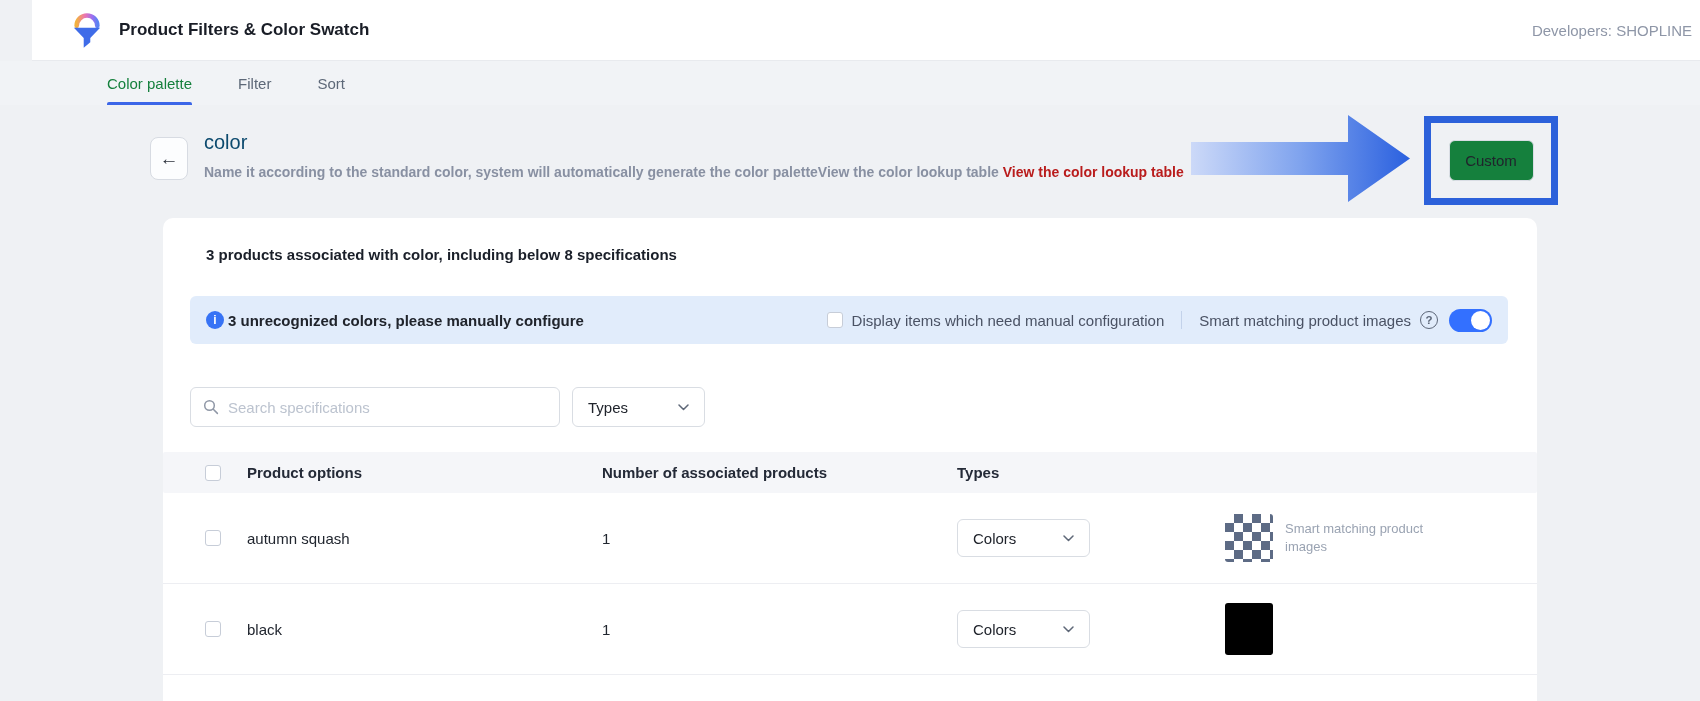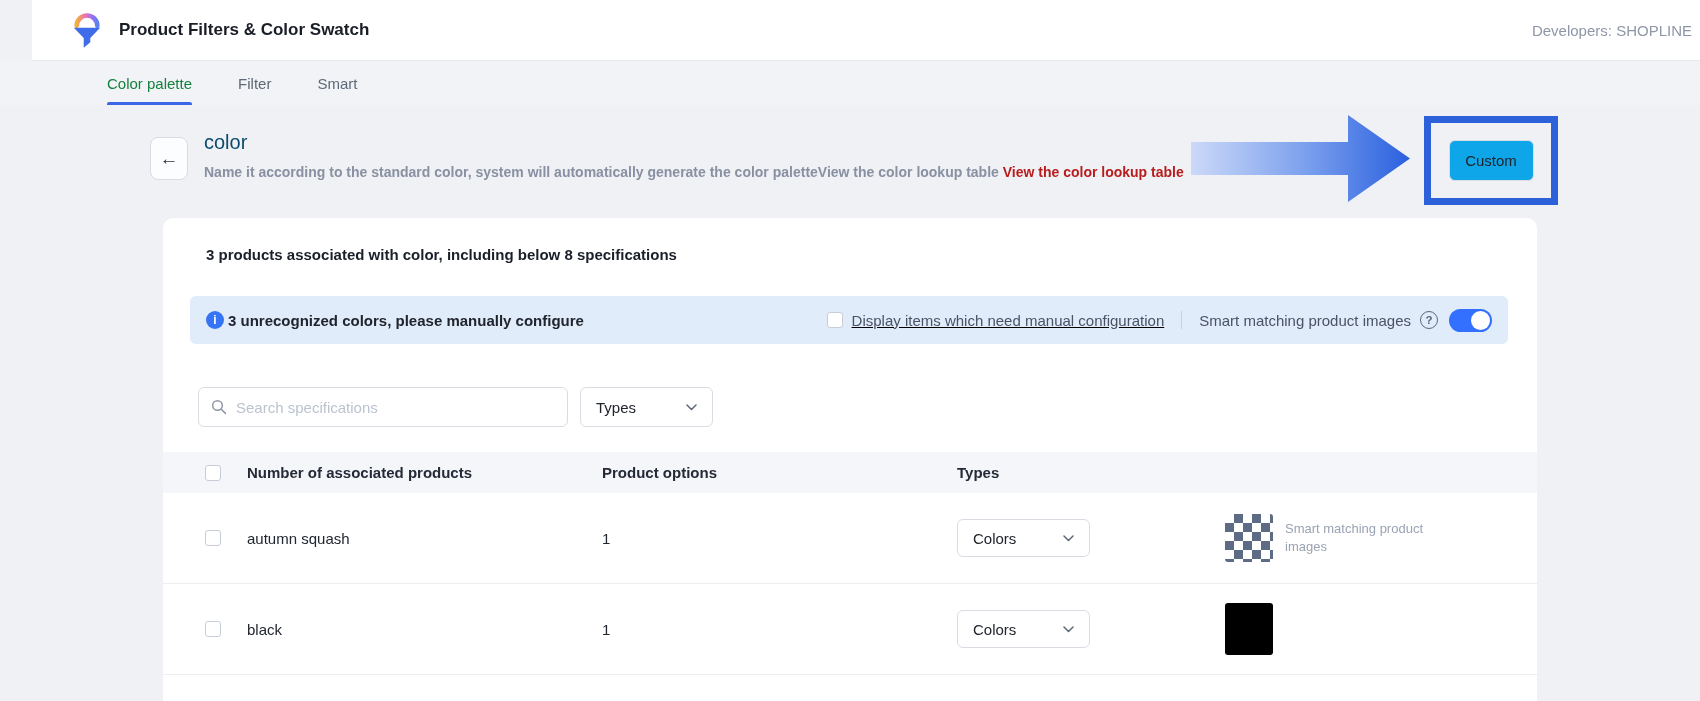--- a/index.html
+++ b/index.html
@@ -27,53 +27,53 @@
   .back-btn { position:absolute; left:150px; top:137px; width:38px; height:43px; background:#fcfdfe;
               border:1px solid #d7dbe2; border-radius:8px; display:flex; align-items:center;
               justify-content:center; font-size:19px; color:#2a2f3a; cursor:pointer; }
   .pg-title { position:absolute; left:204px; top:131px; font-size:20px; font-weight:400; color:#0c4a6e; }
   .pg-sub { position:absolute; left:204px; top:164px; font-size:14px; font-weight:600; color:#8890a2;
             white-space:nowrap; }
   .pg-sub a { color:#b91c1c; text-decoration:none; font-weight:600; cursor:pointer; }
   .annot-arrow { position:absolute; left:1191px; top:112px; }
   .custom-box { position:absolute; left:1424px; top:116px; width:134px; height:89px;
                 border:7px solid #2c61da; display:flex; align-items:center; justify-content:center; }
-  .custom-btn { width:85px; height:41px; background:#0ea5e9; border:1px solid #d9dde4; border-radius:6px;
+  .custom-btn { width:85px; height:41px; background:#15803d; border:1px solid #d9dde4; border-radius:6px;
                 font-size:15px; color:#20242c; display:flex; align-items:center; justify-content:center;
                 cursor:pointer; }
 
   
   .card { position:absolute; left:163px; top:218px; width:1374px; height:483px; background:#fff;
           border-radius:10px 10px 0 0; overflow:hidden; }
   .summary { margin:28px 43px 0; font-size:15px; font-weight:700; color:#1a1f29; }
 
   .banner { margin:33px 29px 0 27px; height:48px; background:#e1ecfb; border-radius:6px;
             display:flex; align-items:center; padding:0 16px; }
   .info-icon { width:18px; height:18px; border-radius:50%; background:#3773f5; color:#fff;
                font-size:12px; font-weight:700; display:flex; align-items:center; justify-content:center;
                flex:0 0 auto; }
   .banner-text { margin-left:4px; font-size:15px; font-weight:600; color:#20242c; }
-  .chk-group { margin-left:auto; display:flex; align-items:center; gap:9px;text-decoration:underline; }
+  .chk-group { margin-left:auto; display:flex; align-items:center; gap:9px; }
   .chk-label, .smart-label { font-size:15px; color:#4a5264; }
   .v-divider { width:1px; height:18px; background:#c3d2ea; margin:0 17px; }
   .smart-group { display:flex; align-items:center; }
   .help-icon { margin-left:9px; width:18px; height:18px; border-radius:50%; border:1.4px solid #5c6678;
                color:#5c6678; font-size:11.5px; font-weight:700; display:flex; align-items:center;
                justify-content:center; cursor:pointer; }
   .toggle { margin-left:11px; position:relative; width:43px; height:23px; border-radius:12px;
             background:#3370ff; cursor:pointer; flex:0 0 auto; }
   .toggle .knob { position:absolute; top:2px; right:2px; width:19px; height:19px; border-radius:50%;
             background:#fff; }
 
   input[type="checkbox"] { appearance:none; -webkit-appearance:none; width:16px; height:16px;
             border:1px solid #c7cdd8; border-radius:3px; background:#fff; cursor:pointer; flex:0 0 auto; }
 
   .filter-row { margin:43px 27px 0; display:flex; gap:12px; }
   .search-box { width:370px; height:40px; background:#fff; border:1px solid #d9dde3; border-radius:6px;
-            display:flex; align-items:center; padding:12px 12px; gap:9px;margin-left:8px; }
+            display:flex; align-items:center; padding:12px 12px; gap:9px; }
   .search-box input { border:none; outline:none; flex:1; font-size:15px; color:#20242c;
             font-family:inherit; background:transparent; }
   .search-box input::placeholder { color:#bcc3cf; }
   .select-btn { height:40px; width:133px; background:#fff; border:1px solid #d9dde3; border-radius:6px;
             display:flex; align-items:center; justify-content:space-between; padding:0 15px;
             font-size:15px; color:#20242c; cursor:pointer; }
 
   
   .table { margin-top:25px; }
   .t-grid { display:grid; grid-template-columns:57px 355px 355px 268px 1fr; align-items:center;
@@ -114,21 +114,21 @@
   </header>
 
   <nav class="tabbar">
     <div class="tab active">
       <span>Color palette</span>
     </div>
     <div class="tab">
       <span>Filter</span>
     </div>
     <div class="tab">
-      <span>Smart</span>
+      <span>Sort</span>
     </div>
   </nav>
 
   <div class="back-btn">
     <span>←</span>
   </div>
   <div class="pg-title">color</div>
   <div class="pg-sub">
     <span>Name it according to the standard color, system will automatically generate the color paletteView the color lookup table </span><a>View the color lookup table</a>
   </div>
@@ -182,22 +182,22 @@
         <svg width="11" height="7" viewBox="0 0 11 7">
           <path d="M1 1 L5.5 5.5 L10 1" fill="none" stroke="#5f6878" stroke-width="1.5" stroke-linecap="round" stroke-linejoin="round"></path>
         </svg>
       </div>
     </div>
 
     <div class="table">
 
       <div class="t-grid t-head">
         <input type="checkbox" style="">
+        <div>Product options</div>
         <div>Number of associated products</div>
-        <div>Product options</div>
         <div>Types</div>
       </div>
 
       <div class="t-grid t-row">
         <input type="checkbox" style="">
         <div>autumn squash</div>
         <div>1</div>
         <div>
           <div class="select-btn cell-select">
             <span>Colors</span>

